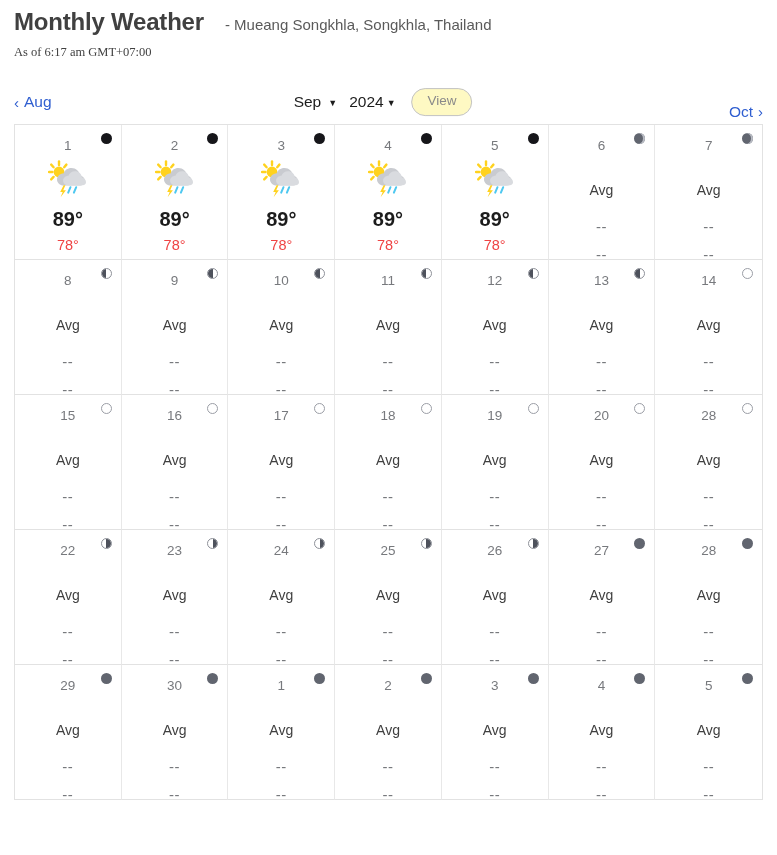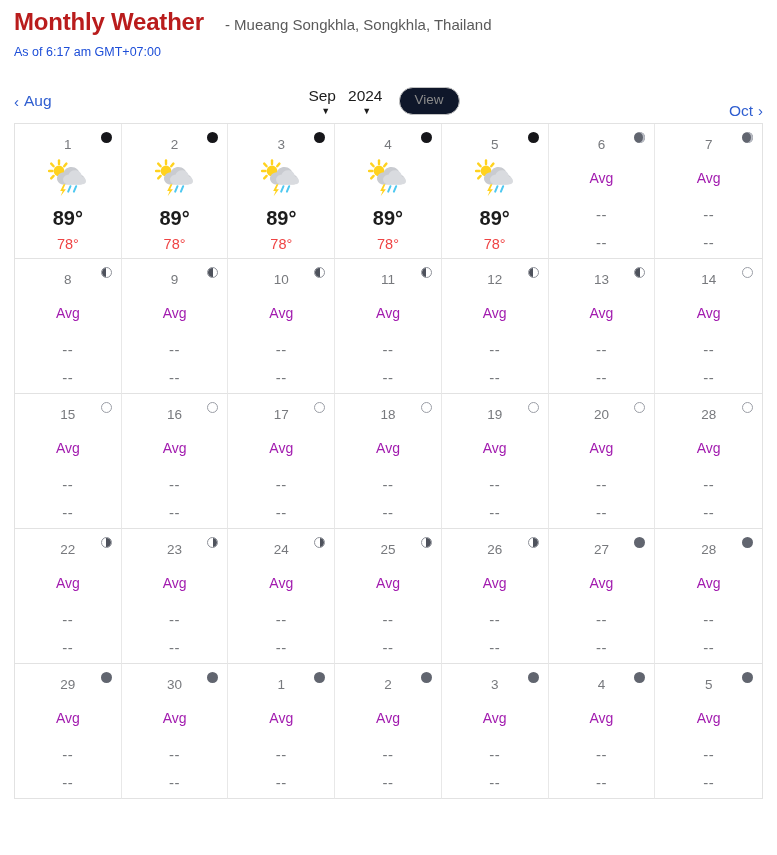--- a/index.html
+++ b/index.html
@@ -13,33 +13,34 @@
   }
   .page { width: 777px; height: 855px; position: relative; }
 
   
   .header { padding: 8px 14px 0 14px; }
   .title-line { display: flex; align-items: baseline; flex-wrap: nowrap; }
   .title-main {
     font-size: 24px;
     font-weight: bold;
     letter-spacing: -0.2px;
-    color: #b91c1c;
+    color: #404040;
     white-space: nowrap;
   }
   .title-sub {
     font-size: 15px;
     color: #5a5a5a;
     margin-left: 21px;
     white-space: nowrap;
   }
   .asof {
     font-size: 12.5px;
-    color: #1d4ed8;
+    color: #404040;
     margin-top: 9px;
+    font-family: Liberation Serif, serif;
   }
 
   
   .navbar {
     position: relative;
     height: 44px;
     margin-top: 20px;
     padding: 0 14px;
     display: flex;
     align-items: center;
@@ -64,38 +65,37 @@
     align-items: center;
     gap: 0px;
     white-space: nowrap;
   }
   .sel {
     display: inline-flex;
     align-items: center;
     font-size: 15.5px;
     color: #1c1c1c;
     cursor: pointer;
-    flex-direction: column;
   }
   .sel .caret {
     font-size: 9px;
     margin-left: 7px;
     color: #1c1c1c;
     transform: translateY(1px);
   }
   .sel.month { margin-right: 12px; }
   .sel.year .caret { margin-left: 3px; }
   .view-btn {
     margin-left: 16px;
     border: 1px solid #c3c3c3;
     border-radius: 16px;
     padding: 5px 15px 6px 15px;
     font-size: 13.5px;
     color: #8a8a8a;
-    background: #0f172a;
+    background: #fef9c3;
     cursor: pointer;
     line-height: 1.1;
   }
 
   
   .weekdays {
     display: grid;
     grid-template-columns: repeat(7, 1fr);
     border-top: 1px solid #dcdcdc;
     margin: 0 14px;
@@ -132,22 +132,22 @@
   .daynum {
     font-size: 13.5px;
     color: #77797d;
     line-height: 1;
     margin-top: 6px;
   }
   .cell.has-data .daynum { color: #77797d; }
 
   .avg-label {
     font-size: 14px;
-    color: #a21caf;
-    margin-top: 19px;
+    color: #404040;
+    margin-top: 30px;
     line-height: 1;
   }
 
   .icon-wrap {
     height: 40px;
     margin-top: 6px;
     display: flex;
     align-items: center;
     justify-content: center;
   }

